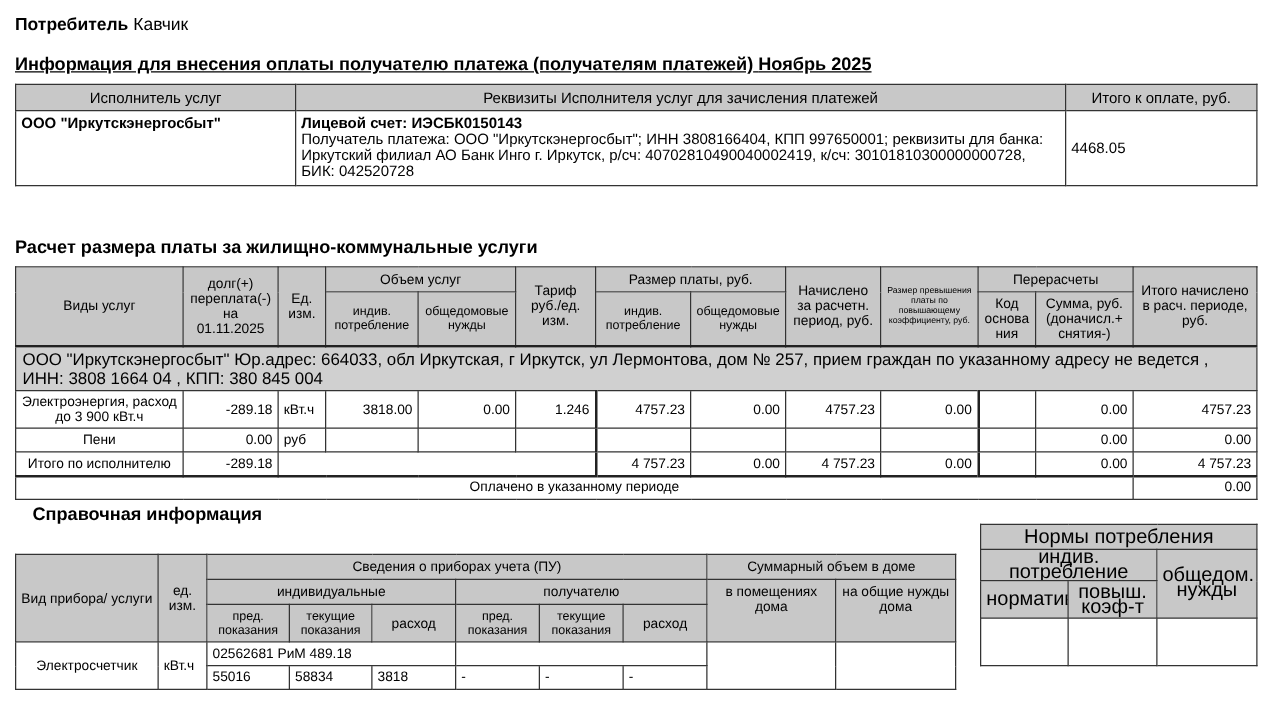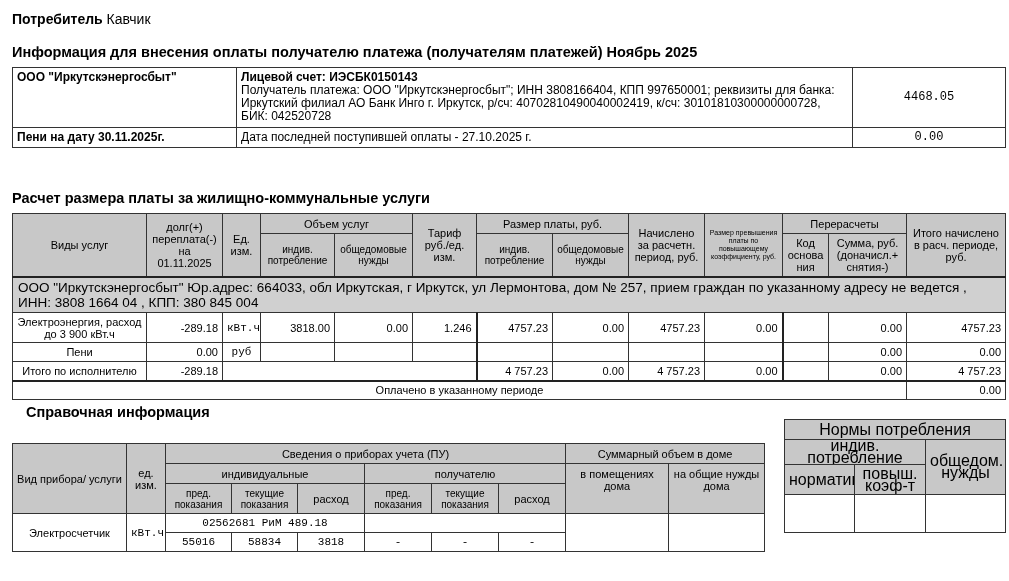--- a/index.html
+++ b/index.html
@@ -9,21 +9,21 @@
   }
   .abs { position: absolute; text-align: center; }
   .h-consumer { left: 12px; top: 11px; font-size: 14px; white-space: nowrap; }
   .h-consumer b { font-weight: bold; }
   .h-title { font-size: 14.5px; font-weight: bold; white-space: nowrap; }
   table { border-collapse: collapse; table-layout: fixed; position: absolute; }
   td, th { border: 1px solid #333; padding: 0 4px; font-weight: normal; overflow: hidden; }
   .hdr { background: #c8c8c8; text-align: center; }
   .gray { background: #d0d0d0; }
   .r { text-align: right; margin-left: 39px; }
-  .c { text-align: center; font-family: Liberation Mono, monospace; }
+  .c { text-align: left; }
   .l { text-align: center; }
   .b { font-weight: bold; }
   .thick-t { border-top: 2px solid #222; }
   .thick-l { border-left: 2px solid #222; }
 
   
   #t1 { left: 12px; top: 67px; width: 993px; font-size: 12px; }
   #t1 td { line-height: 13px; }
 
   
@@ -41,44 +41,44 @@
   #t4 td { line-height: 12px; }
 </style>
 </head>
 <body>
 
 <div class="abs h-consumer">
   <b>Потребитель</b>
   <span>Кавчик</span>
 </div>
 
-<div class="abs h-title" style="left:12px; top:44px;">
+<div class="abs h-title" style="left:12px; top:44px;text-decoration:underline;">
   <span>Информация для внесения оплаты получателю платежа (получателям платежей)</span>
   <span>Ноябрь 2025</span>
 </div>
 
 <table id="t1">
   <colgroup>
       <col style="width:224px">
       <col style="width:616px">
       <col style="width:153px">
     </colgroup>
   <tbody>
+      <tr style="height:21px">
+    <td class="hdr">Исполнитель услуг</td>
+    <td class="hdr">Реквизиты Исполнителя услуг для зачисления платежей</td>
+    <td class="hdr">Итого к оплате, руб.</td>
+  </tr>
   <tr style="height:60px">
     <td class="b" style="vertical-align:top; padding-top:3px;">ООО "Иркутскэнергосбыт"</td>
     <td style="vertical-align:top; padding-top:3px;">
       <div class="b">Лицевой счет: ИЭСБК0150143</div>
       <div>Получатель платежа: ООО "Иркутскэнергосбыт"; ИНН 3808166404, КПП 997650001; реквизиты для банка: Иркутский филиал АО Банк Инго г. Иркутск, р/сч: 40702810490040002419, к/сч: 30101810300000000728, БИК: 042520728</div>
     </td>
     <td class="c">4468.05</td>
-  </tr>
-  <tr style="height:20px">
-    <td class="b">Пени на дату 30.11.2025г.</td>
-    <td>Дата последней поступившей оплаты - 27.10.2025 г.</td>
-    <td class="c">0.00</td>
   </tr>
 </tbody>
   </table>
 
 <div class="abs h-title" style="left:12px; top:190px;">Расчет размера платы за жилищно-коммунальные услуги</div>
 
 <table id="t2">
   <colgroup>
     <col style="width:134px">
       <col style="width:76px">

